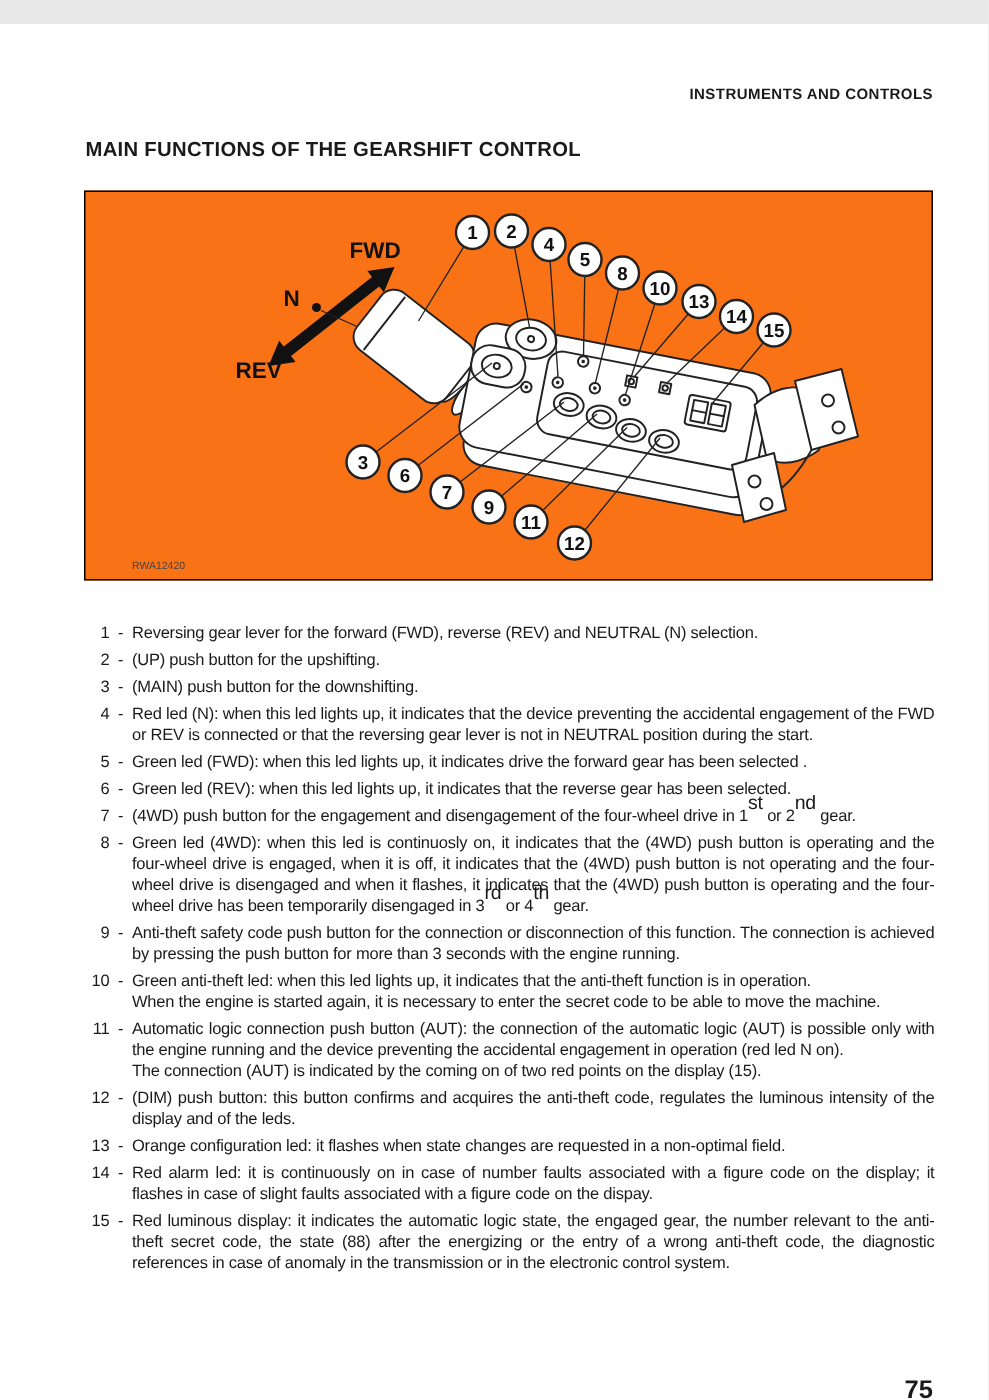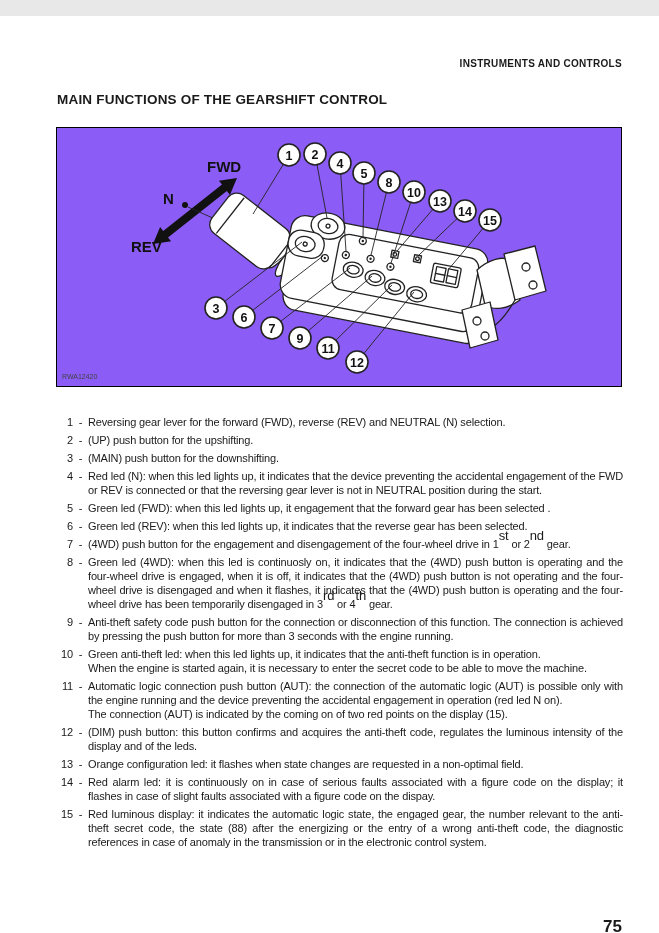--- a/index.html
+++ b/index.html
@@ -11,21 +11,21 @@
   .hdr{
     position:absolute;top:42px;right:37px;
     font-size:10px;font-weight:bold;letter-spacing:.3px;
   }
   .title{
     position:absolute;top:76px;left:57px;
     font-size:13.5px;font-weight:bold;letter-spacing:.2px;text-align:center;
   }
   .figure{
     position:absolute;top:111px;left:56px;width:566px;height:260px;
-    border:1.4px solid #000;box-sizing:border-box;background:#8b5cf6;
+    border:1.4px solid #000;box-sizing:border-box;background:#f97316;padding-left:26px;
   }
   .figure svg{display:block;}
   .list{position:absolute;top:399px;left:57px;width:566px;}
   .row{display:flex;font-size:11px;line-height:14px;margin-bottom:4px;letter-spacing:-0.15px;}
   .num{width:16px;text-align:right;flex:none;}
   .dash{width:15px;text-align:center;flex:none;}
   .txt{flex:1;text-align:justify;}
   .txt sup{font-size:13px;line-height:0;position:relative;top:-3.5px;}
   .pagenum{position:absolute;top:901px;right:37px;font-size:17px;font-weight:bold;}
   
@@ -247,21 +247,21 @@
       <span class="txt"><span>(MAIN) push button for the downshifting.</span></span>
     </div>
       <div class="row">
       <span class="num">4</span>
       <span class="dash">-</span>
       <span class="txt"><span>Red led (N): when this led lights up, it indicates that the device preventing the accidental engagement of the FWD or REV is connected or that the reversing gear lever is not in NEUTRAL position during the start.</span></span>
     </div>
       <div class="row">
       <span class="num">5</span>
       <span class="dash">-</span>
-      <span class="txt"><span>Green led (FWD): when this led lights up, it engagement that the forward gear has been selected .</span></span>
+      <span class="txt"><span>Green led (FWD): when this led lights up, it indicates drive the forward gear has been selected .</span></span>
     </div>
       <div class="row">
       <span class="num">6</span>
       <span class="dash">-</span>
       <span class="txt"><span>Green led (REV): when this led lights up, it indicates that the reverse gear has been selected.</span></span>
     </div>
       <div class="row">
       <span class="num">7</span>
       <span class="dash">-</span>
       <span class="txt"><span>(4WD) push button for the engagement and disengagement of the four-wheel drive in 1</span><sup>st</sup><span> or 2</span><sup>nd</sup><span> gear.</span></span>
@@ -292,21 +292,21 @@
       <span class="txt"><span>(DIM) push button: this button confirms and acquires the anti-theft code, regulates the luminous intensity of the display and of the leds.</span></span>
     </div>
       <div class="row">
       <span class="num">13</span>
       <span class="dash">-</span>
       <span class="txt"><span>Orange configuration led: it flashes when state changes are requested in a non-optimal field.</span></span>
     </div>
       <div class="row">
       <span class="num">14</span>
       <span class="dash">-</span>
-      <span class="txt"><span>Red alarm led: it is continuously on in case of serious faults associated with a figure code on the display; it flashes in case of slight faults associated with a figure code on the dispay.</span></span>
+      <span class="txt"><span>Red alarm led: it is continuously on in case of number faults associated with a figure code on the display; it flashes in case of slight faults associated with a figure code on the dispay.</span></span>
     </div>
       <div class="row">
       <span class="num">15</span>
       <span class="dash">-</span>
       <span class="txt"><span>Red luminous display: it indicates the automatic logic state, the engaged gear, the number relevant to the anti-theft secret code, the state (88) after the energizing or the entry of a wrong anti-theft code, the diagnostic references in case of anomaly in the transmission or in the electronic control system.</span></span>
     </div>
     </div>
 
   <div class="pagenum">75</div>
 </div>

